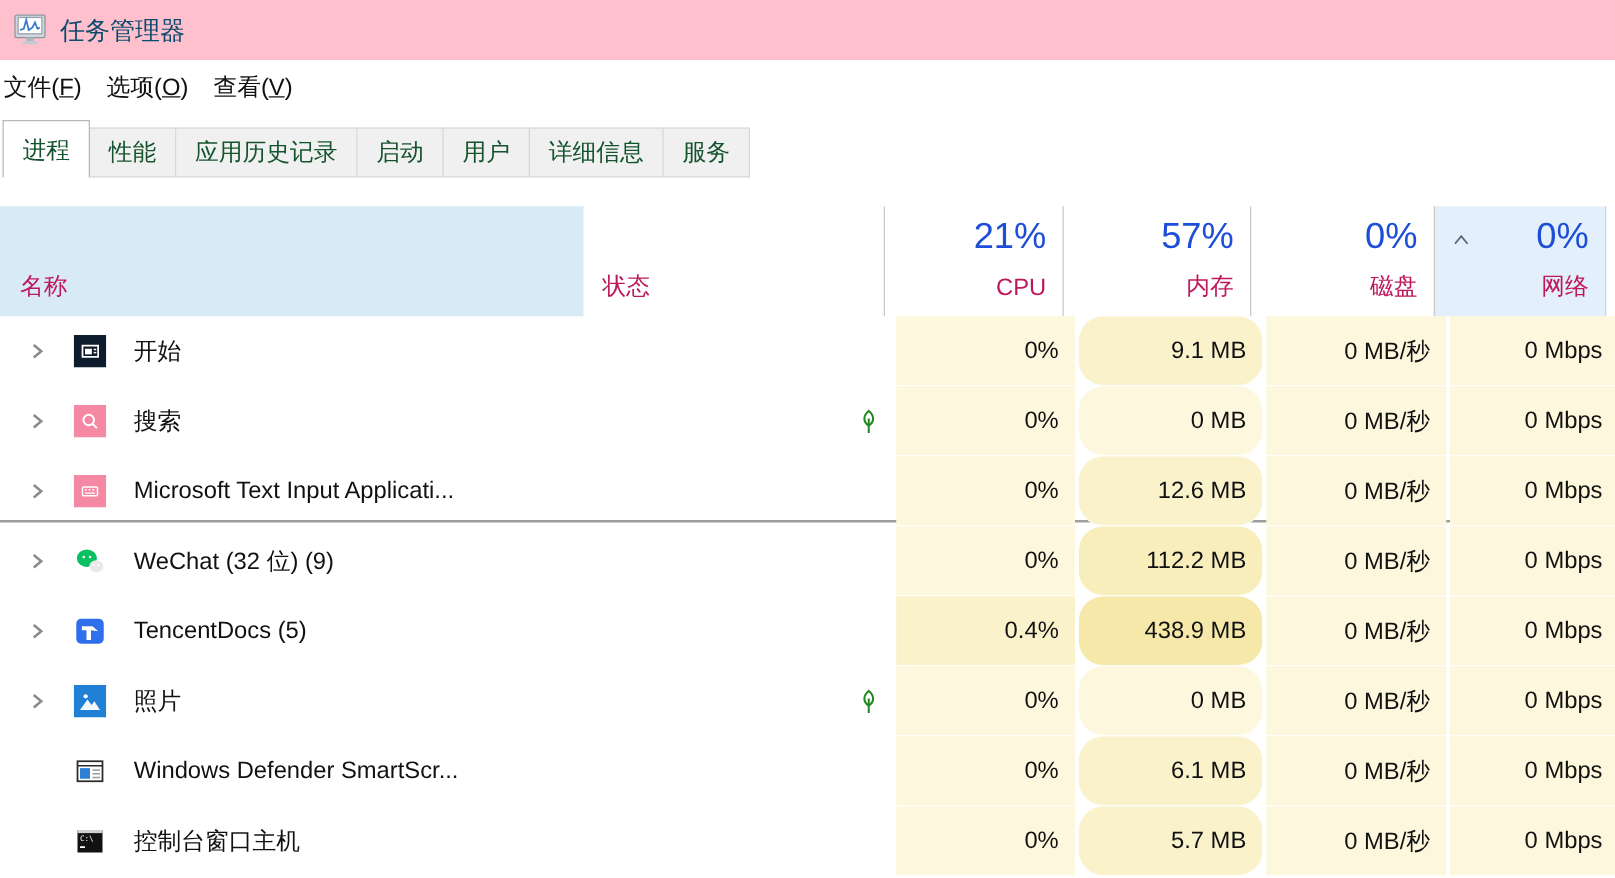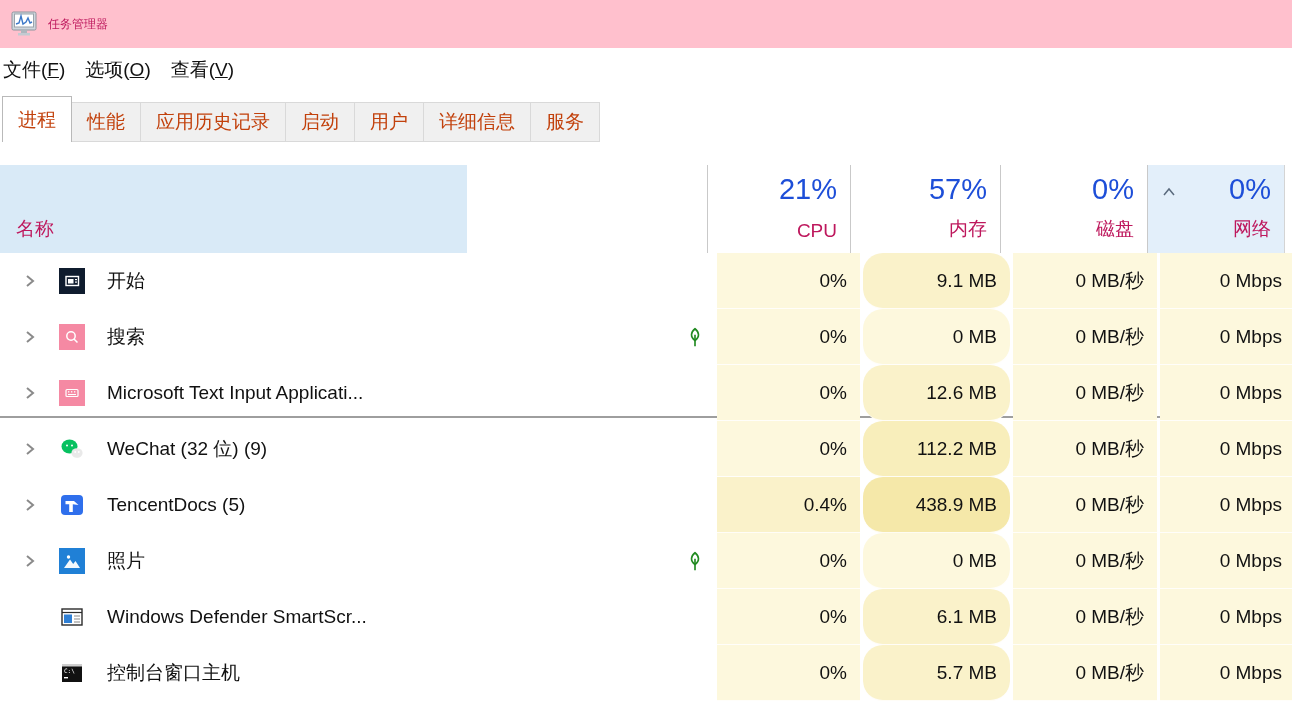--- a/index.html
+++ b/index.html
@@ -4,35 +4,35 @@
 <style>
   * { margin:0; padding:0; box-sizing:border-box; }
   html,body { width:1292px; height:702px; overflow:hidden; }
   body { font-family:"Liberation Sans","DejaVu Sans",sans-serif; background:#fff; color:#111; }
   .window { position:relative; width:1292px; height:702px; background:#fff; }
 
   
   .titlebar { position:absolute; top:0; left:0; width:1292px; height:48px;
     background:#ffc0cd; display:flex; align-items:center; padding-left:10px; }
   .titlebar .appicon { width:30px; height:28px; margin-right:8px; }
-  .titlebar .title { font-size:12px; color:#be185d; }
+  .titlebar .title { font-size:20px; color:#0c4a6e; }
 
   
   .menubar { position:absolute; top:48px; left:0; width:1292px; height:46px;
     background:#fff; display:flex; align-items:center; }
   .menu-item { font-size:19px; padding:4px 10px 6px 10px; cursor:default; }
   .menu-item:first-child { padding-left:3px; }
   .menu-item .u { text-decoration:underline; }
 
   
   .tabstrip { position:absolute; top:94px; left:2px; width:1288px; height:48px;
     display:flex; align-items:flex-end; }
   .tab { height:40px; display:flex; align-items:center; padding:0 15px;
     background:#f0f0f0; border:1px solid #d9d9d9; margin-left:-1px;
-    font-size:19px; color:#c2410c; }
+    font-size:19px; color:#14532d; }
   .tab.active { height:46px; background:#fff; border:1px solid #b9b9b9;
     border-bottom:none; z-index:2; margin-left:0; }
 
   
   .grid-header { position:absolute; top:165px; left:0; width:1292px; height:88px; }
   .hcell { position:absolute; top:0; height:88px; }
   .hcell .collabel { position:absolute; bottom:11px; font-size:19px; color:#be185d; }
   .h-name { left:0; width:467px; background:#d9eaf7; }
   .h-name .collabel { left:16px; }
   .h-status { left:467px; width:240px; background:#fff; }
@@ -110,20 +110,23 @@
       </div>
     <div class="tab">
         <span>服务</span>
       </div>
   </div>
 
   <div class="grid-header">
     <div class="hcell h-name">
       <span class="collabel">名称</span>
     </div>
+    <div class="hcell h-status">
+      <span class="collabel">状态</span>
+    </div>
     <div class="hcell h-metric h-cpu">
       <span class="pct">21%</span>
       <span class="collabel">CPU</span>
     </div>
     <div class="hcell h-metric h-mem">
       <span class="pct">57%</span>
       <span class="collabel">内存</span>
     </div>
     <div class="hcell h-metric h-disk">
       <span class="pct">0%</span>

